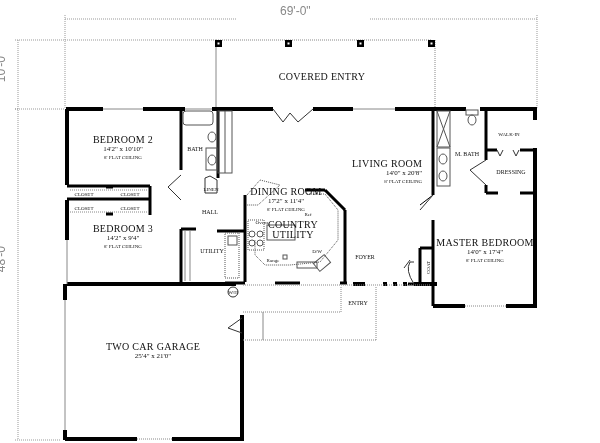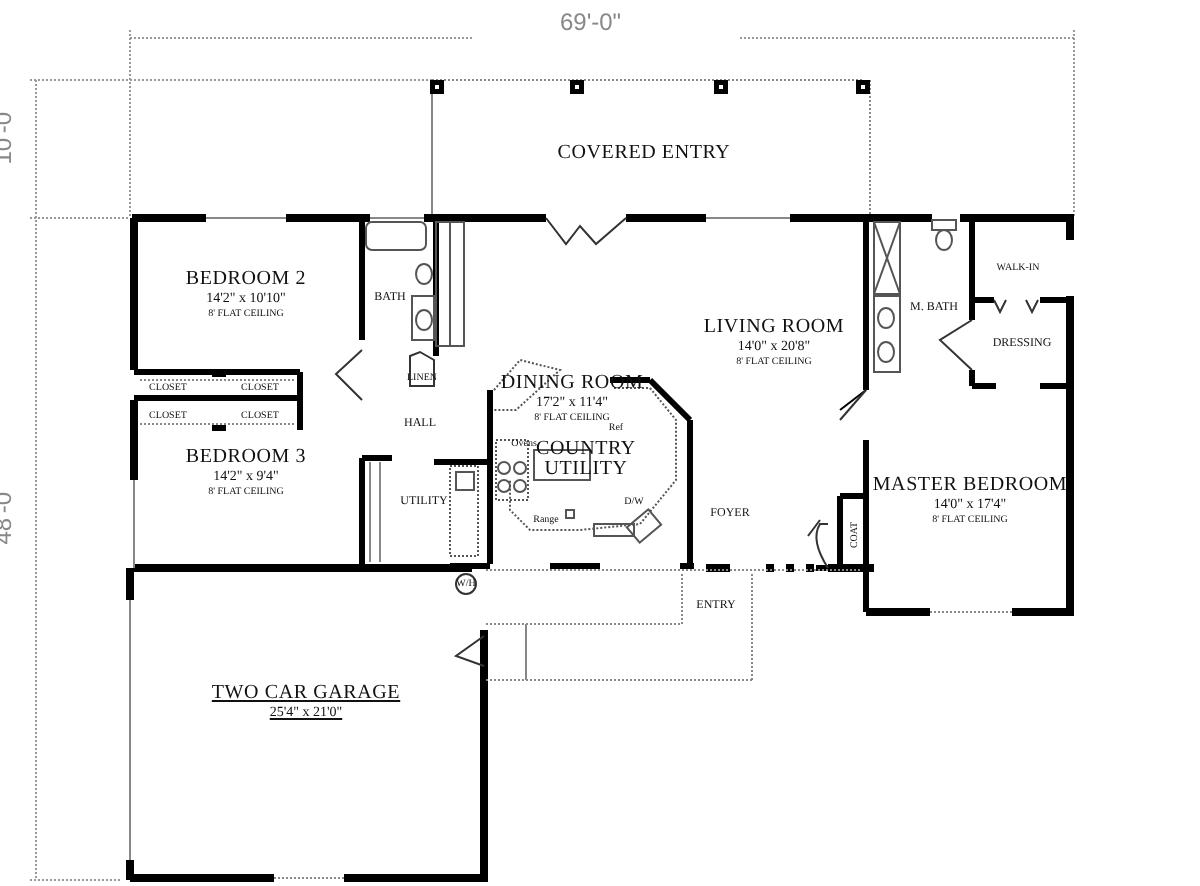--- a/index.html
+++ b/index.html
@@ -232,37 +232,37 @@
 
 <div class="lbl" style="left:293px;top:220px;">
   <div class="room">COUNTRY</div>
   <div class="room">UTILITY</div>
 </div>
 <div class="lbl tiny" style="left:262px;top:220px;">Ovens</div>
 <div class="lbl tiny" style="left:273px;top:258px;">Range</div>
 <div class="lbl tiny" style="left:308px;top:212px;">Ref</div>
 <div class="lbl tiny" style="left:317px;top:249px;">D/W</div>
 
-<div class="lbl" style="left:387px;top:159px;">
+<div class="lbl" style="left:387px;top:159px;text-align:right;">
   <div class="room">LIVING ROOM</div>
   <div class="dim">14'0" x 20'8"</div>
   <div class="ceil">8' FLAT CEILING</div>
 </div>
 
 <div class="lbl small" style="left:467px;top:151px;">M. BATH</div>
 <div class="lbl tiny" style="left:509px;top:132px;">WALK-IN</div>
 <div class="lbl small" style="left:511px;top:169px;">DRESSING</div>
 
 <div class="lbl" style="left:485px;top:238px;">
   <div class="room">MASTER BEDROOM</div>
   <div class="dim">14'0" x 17'4"</div>
   <div class="ceil">8' FLAT CEILING</div>
 </div>
 
 <div class="lbl tiny" style="left:428px;top:265px;transform:translateX(-50%) rotate(-90deg);">COAT</div>
 <div class="lbl small" style="left:365px;top:254px;">FOYER</div>
 <div class="lbl small" style="left:358px;top:300px;">ENTRY</div>
 <div class="lbl tiny" style="left:233px;top:290px;">W/H</div>
 
-<div class="lbl" style="left:153px;top:342px;text-decoration:underline;">
+<div class="lbl" style="left:153px;top:342px;">
   <div class="room">TWO CAR GARAGE</div>
   <div class="dim">25'4" x 21'0"</div>
 </div>
 
 </body></html>

